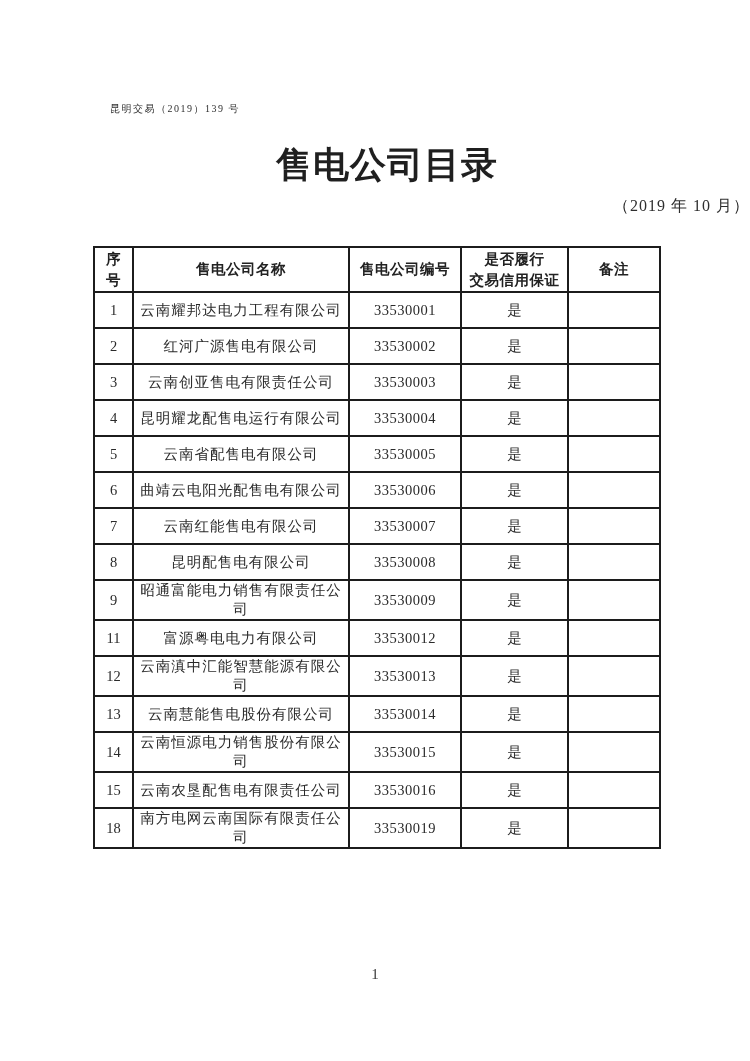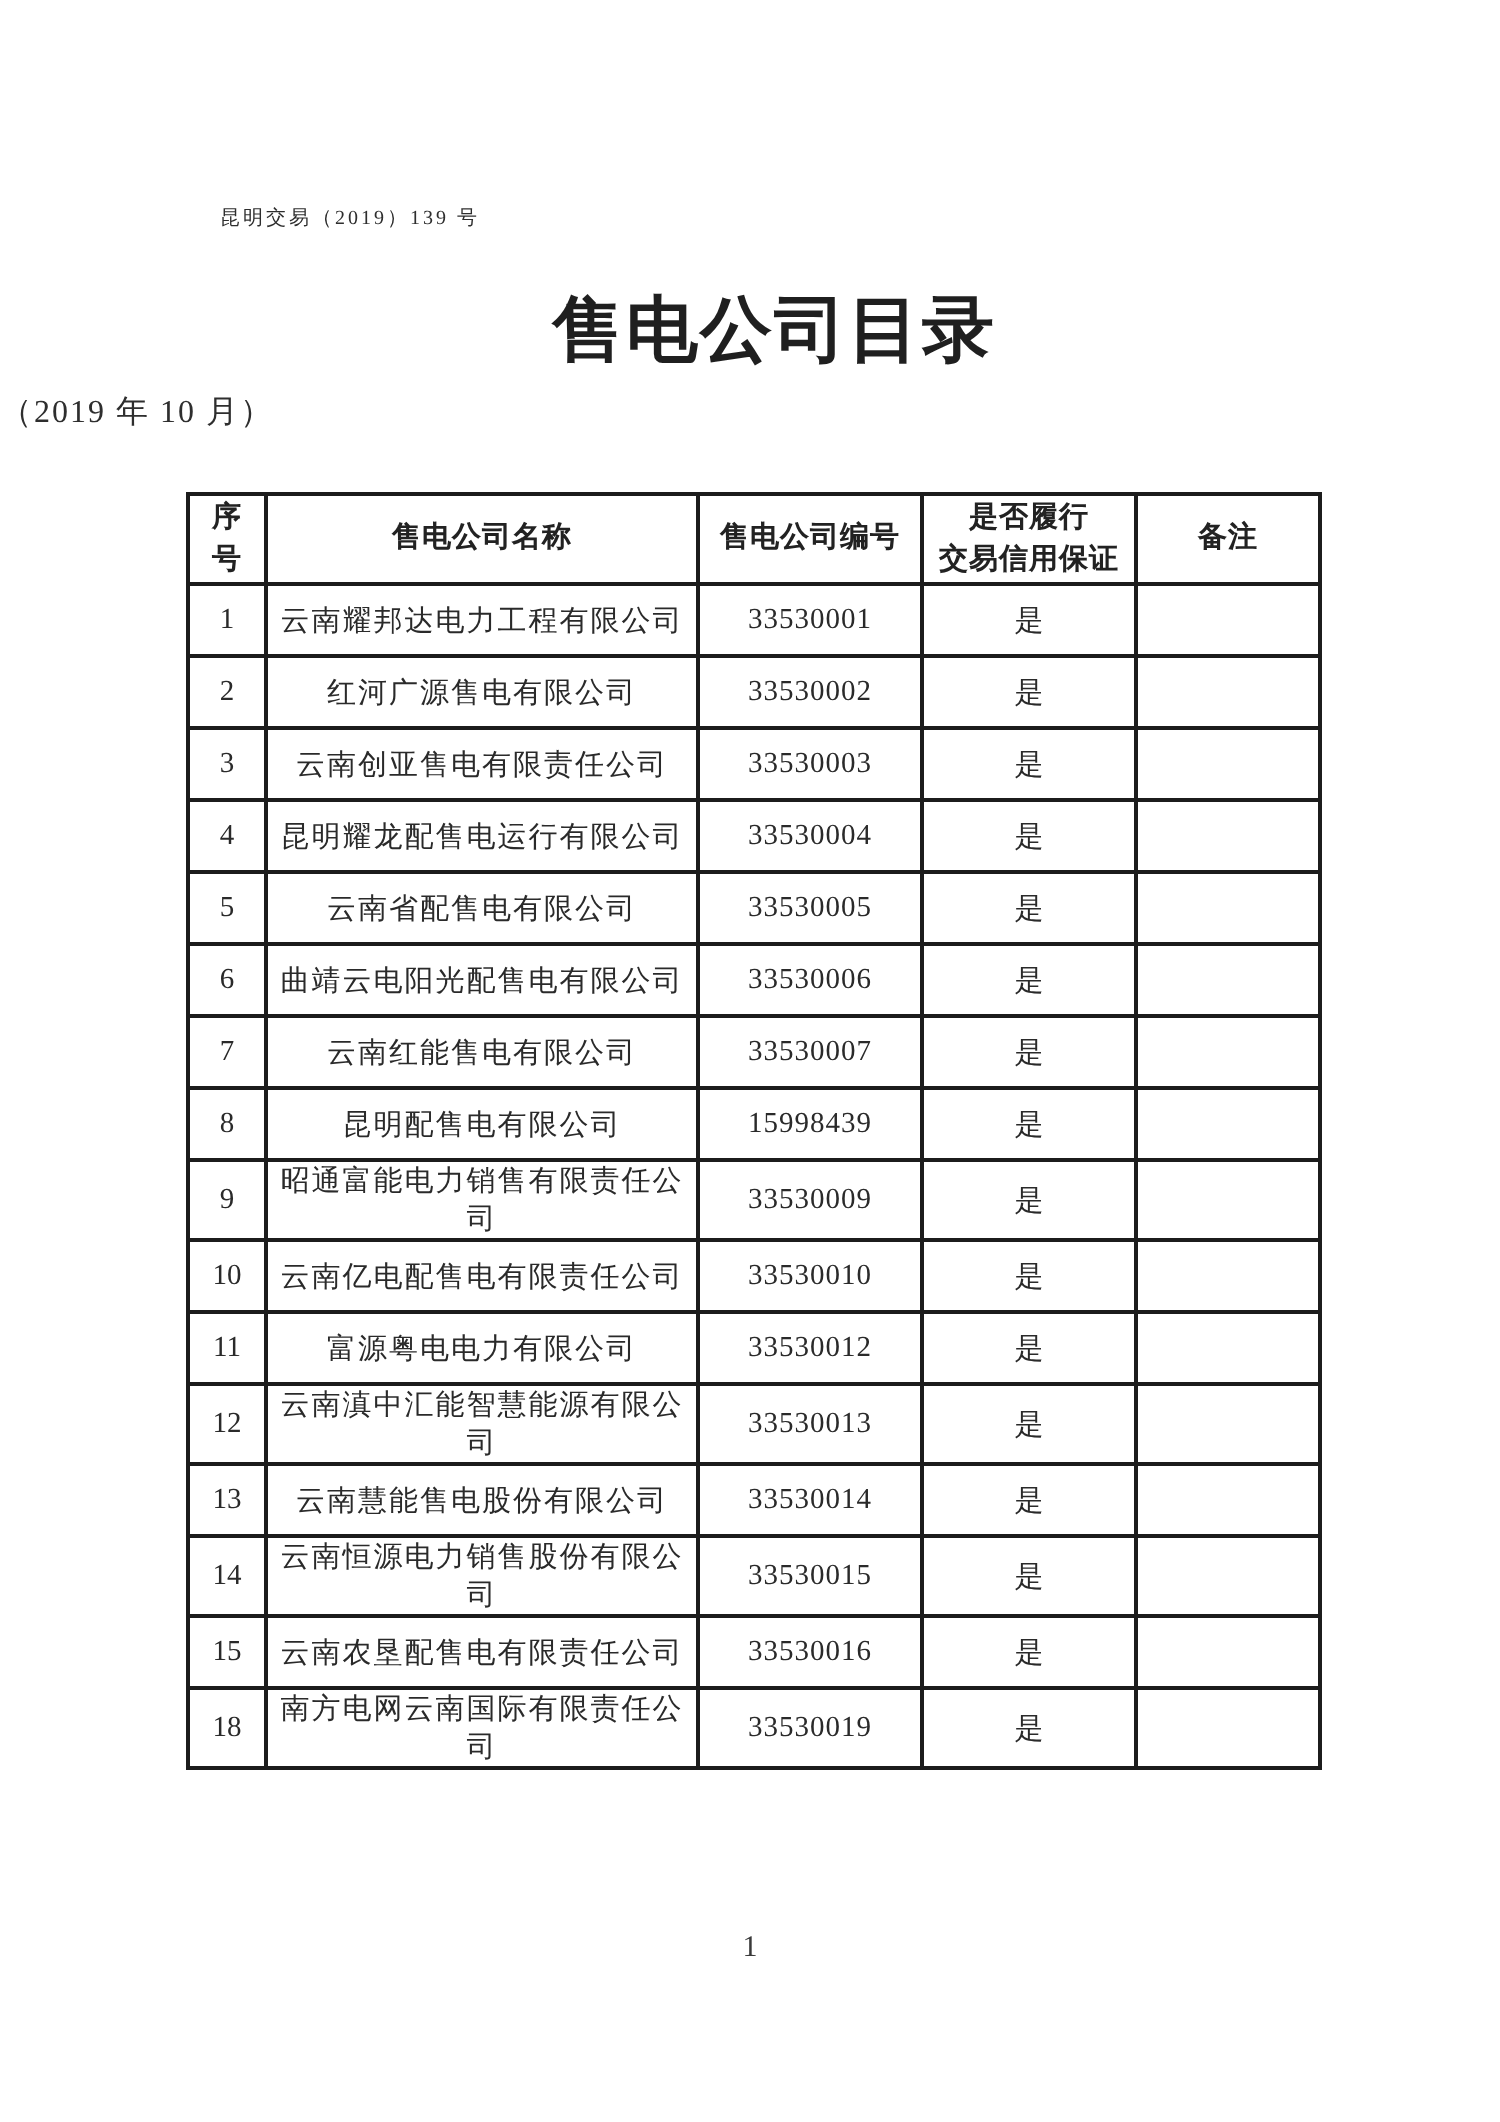--- a/index.html
+++ b/index.html
@@ -35,21 +35,21 @@
     font-size: 36px;
     font-weight: bold;
     letter-spacing: 1px;
     color: #1f1f1f;
   }
   .subtitle {
     position: absolute;
     top: 196px;
     left: 0;
     width: 100%;
-    text-align: left;
+    text-align: right;
     font-size: 16px;
     letter-spacing: 1px;
     color: #2e2e2e;
   }
   table.company-table {
     position: absolute;
     left: 93px;
     top: 246px;
     width: 566px;
     border-collapse: collapse;
@@ -162,39 +162,32 @@
         <tr>
           <td class="col-no">7</td>
           <td class="col-name">云南红能售电有限公司</td>
           <td class="col-code">33530007</td>
           <td class="col-guarantee">是</td>
           <td class="col-remark"></td>
         </tr>
         <tr>
           <td class="col-no">8</td>
           <td class="col-name">昆明配售电有限公司</td>
-          <td class="col-code">15998439</td>
+          <td class="col-code">33530008</td>
           <td class="col-guarantee">是</td>
           <td class="col-remark"></td>
         </tr>
         <tr>
           <td class="col-no">9</td>
           <td class="col-name">昭通富能电力销售有限责任公司</td>
           <td class="col-code">33530009</td>
           <td class="col-guarantee">是</td>
           <td class="col-remark"></td>
         </tr>
         <tr>
-          <td class="col-no">10</td>
-          <td class="col-name">云南亿电配售电有限责任公司</td>
-          <td class="col-code">33530010</td>
-          <td class="col-guarantee">是</td>
-          <td class="col-remark"></td>
-        </tr>
-        <tr>
           <td class="col-no">11</td>
           <td class="col-name">富源粤电电力有限公司</td>
           <td class="col-code">33530012</td>
           <td class="col-guarantee">是</td>
           <td class="col-remark"></td>
         </tr>
         <tr>
           <td class="col-no">12</td>
           <td class="col-name">云南滇中汇能智慧能源有限公司</td>
           <td class="col-code">33530013</td>

